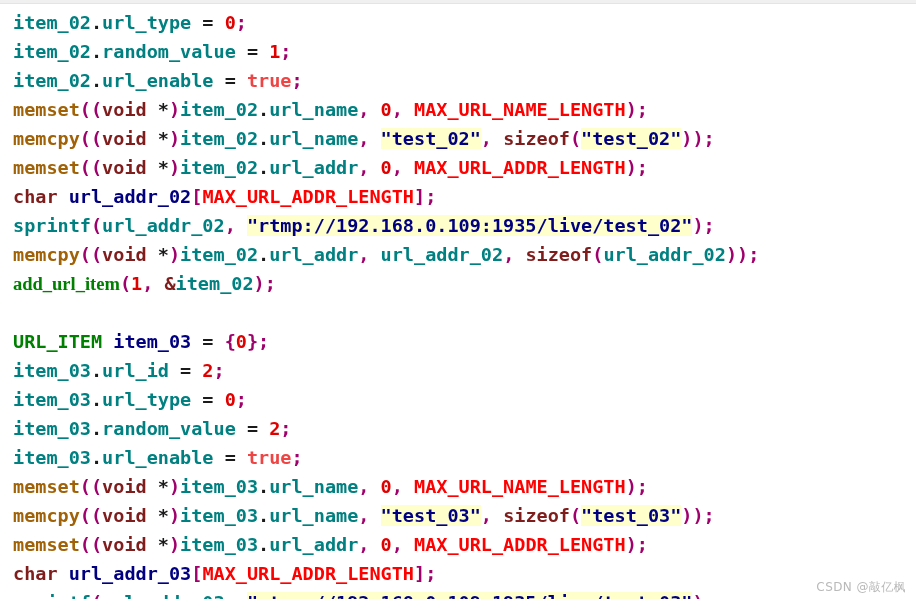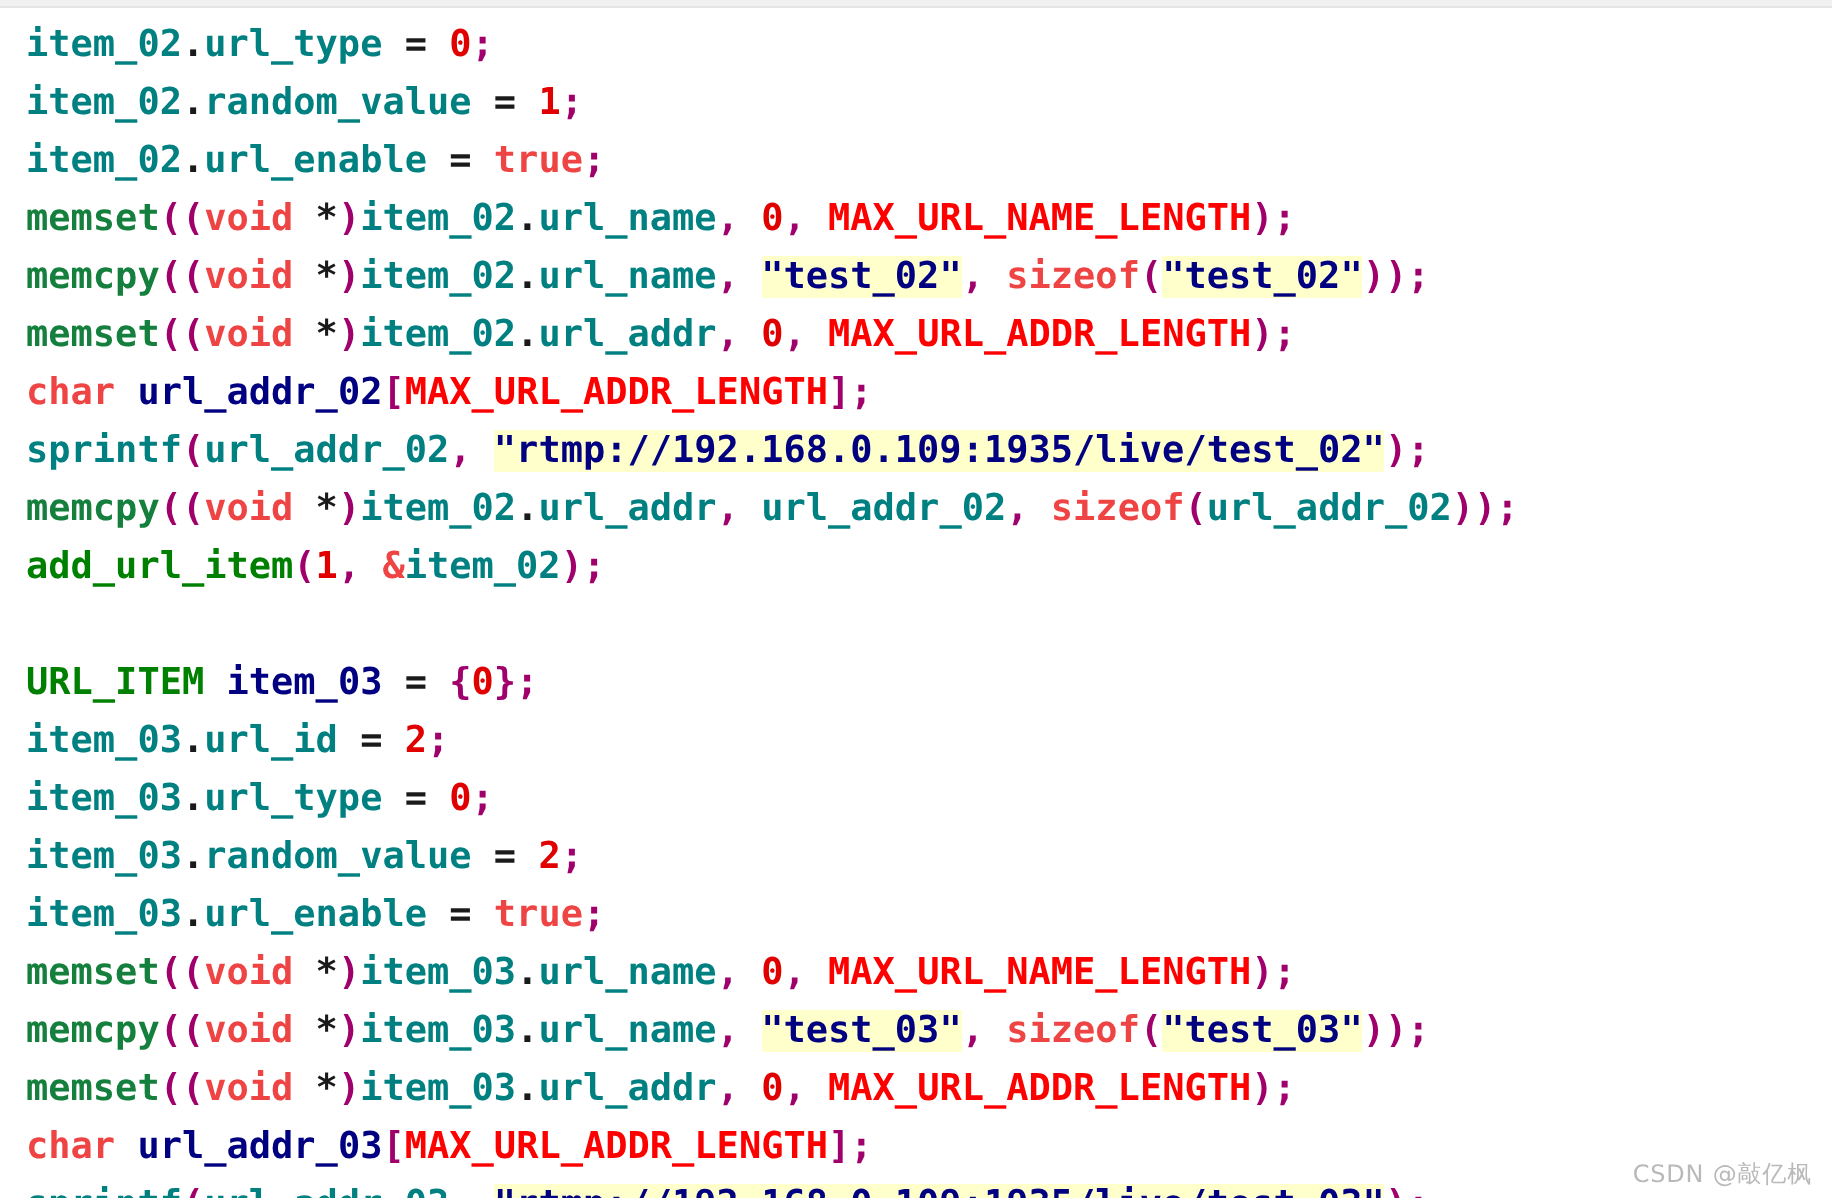--- a/index.html
+++ b/index.html
@@ -30,28 +30,28 @@
   }
 
   .code-line {
     height: 29px;
     white-space: pre;
   }
   .code-line.blank { }
 
   
   .t-var      { color: #008080; margin-top: 32px; }              
-  .t-kw       { color: #ef4444; }              
+  .t-kw       { color: #7f1d1d; }              
   .t-type     { color: #008000; text-align: center; }              
   .t-macro    { color: #ff0000; margin-top: 12px; }              
   .t-num      { color: #e00000; }              
   .t-bool     { color: #ef4444; }              
   .t-punc     { color: #a0006c; }              
-  .t-fn       { color: #15803d; }              
-  .t-fn-user  { color: #008000; }              
+  .t-fn       { color: #a16207; }              
+  .t-fn-user  { color: #008000; font-family: Liberation Serif, serif; }              
   .t-decl     { color: #000080; }              
   .t-str      { color: #000080; background: #ffffcc; }  
   .t-plain    { color: #1a1a1a; }
 
   #watermark {
     position: absolute;
     right: 10px;
     bottom: 3px;
     font-family: "DejaVu Sans", "Liberation Sans", sans-serif;
     font-size: 12px;

